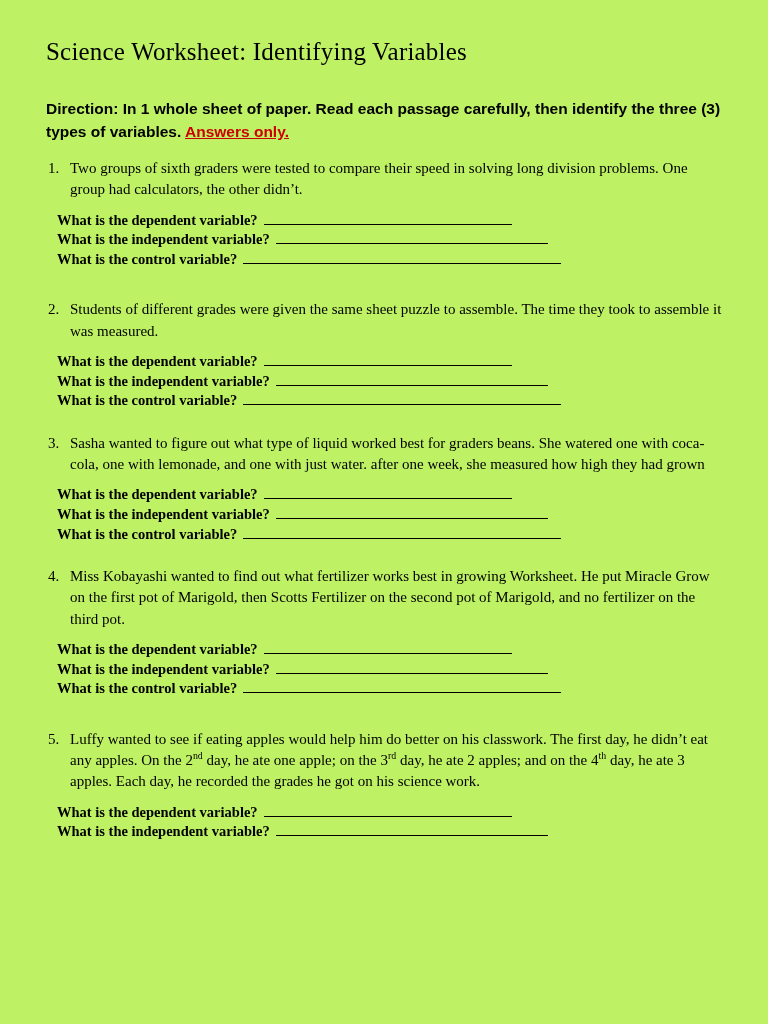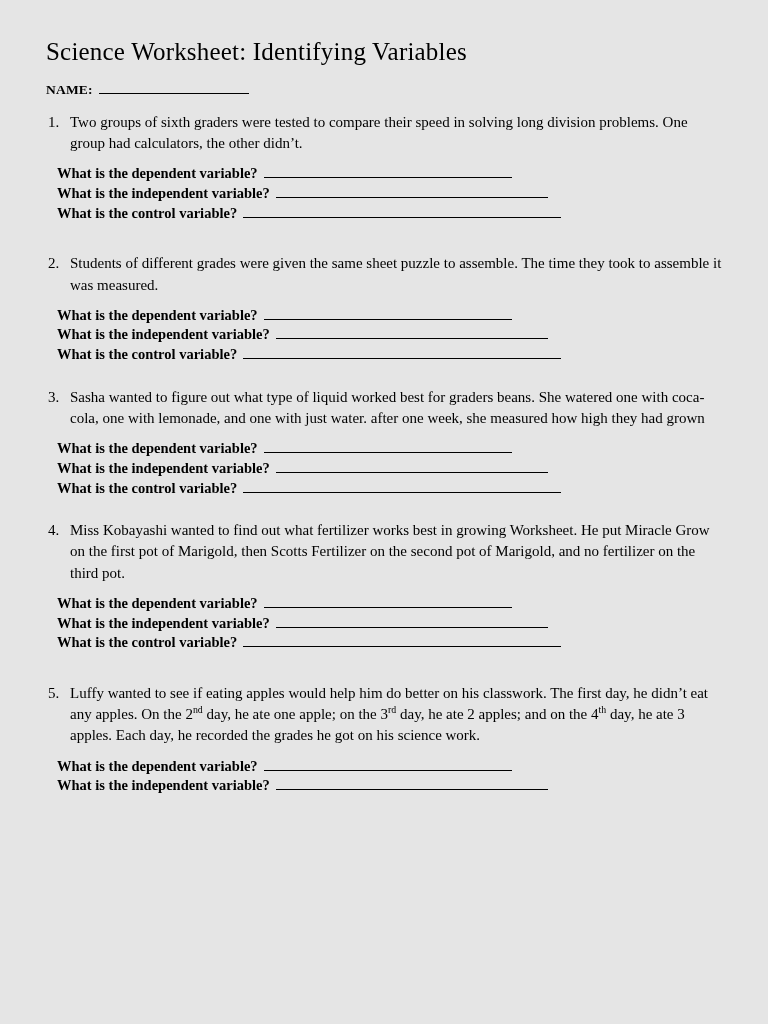--- a/index.html
+++ b/index.html
@@ -13,21 +13,21 @@
     font-family: "Liberation Serif", serif;
     color: #000000;
     overflow: hidden;
   }
   .page {
     position: relative;
     width: 768px;
     height: 1024px;
     box-sizing: border-box;
     padding: 38px 44px 0 44px;
-    background: #e5e5e5;
+    background: #bef264;
   }
   .doc-title {
     font-family: "Liberation Serif", serif;
     font-size: 25px;
     font-weight: normal;
     letter-spacing: 0.2px;
     margin: 0 0 14px 0;
     padding-left: 2px;
   }
   .meta-row {
@@ -120,27 +120,27 @@
   sup { font-size: 0.66em; vertical-align: super; line-height: 0; }
 </style>
 </head>
 <body>
 
 <div class="page">
 
   <h1 class="doc-title">Science Worksheet: Identifying Variables</h1>
 
   <div class="meta-row">
-    <span class="meta-left">
-      <span>NAME:</span>
-      <span class="fill-line fl-name"></span>
-    </span>
   </div>
 
 
+  <div class="direction">
+    <span>Direction: In 1 whole sheet of paper. Read each passage carefully, then identify the three (3) types of variables.</span>
+    <span class="answers-only">Answers only.</span>
+  </div>
 
   <div class="qlist">
 
     <div class="q-block">
       <div class="q-text">
         <span class="q-num">1.</span>
         <span class="q-body">Two groups of sixth graders were tested to compare their speed in solving long division problems. One group had calculators, the other didn’t.</span>
       </div>
       <div class="blanks">
         <div class="blank-row">

